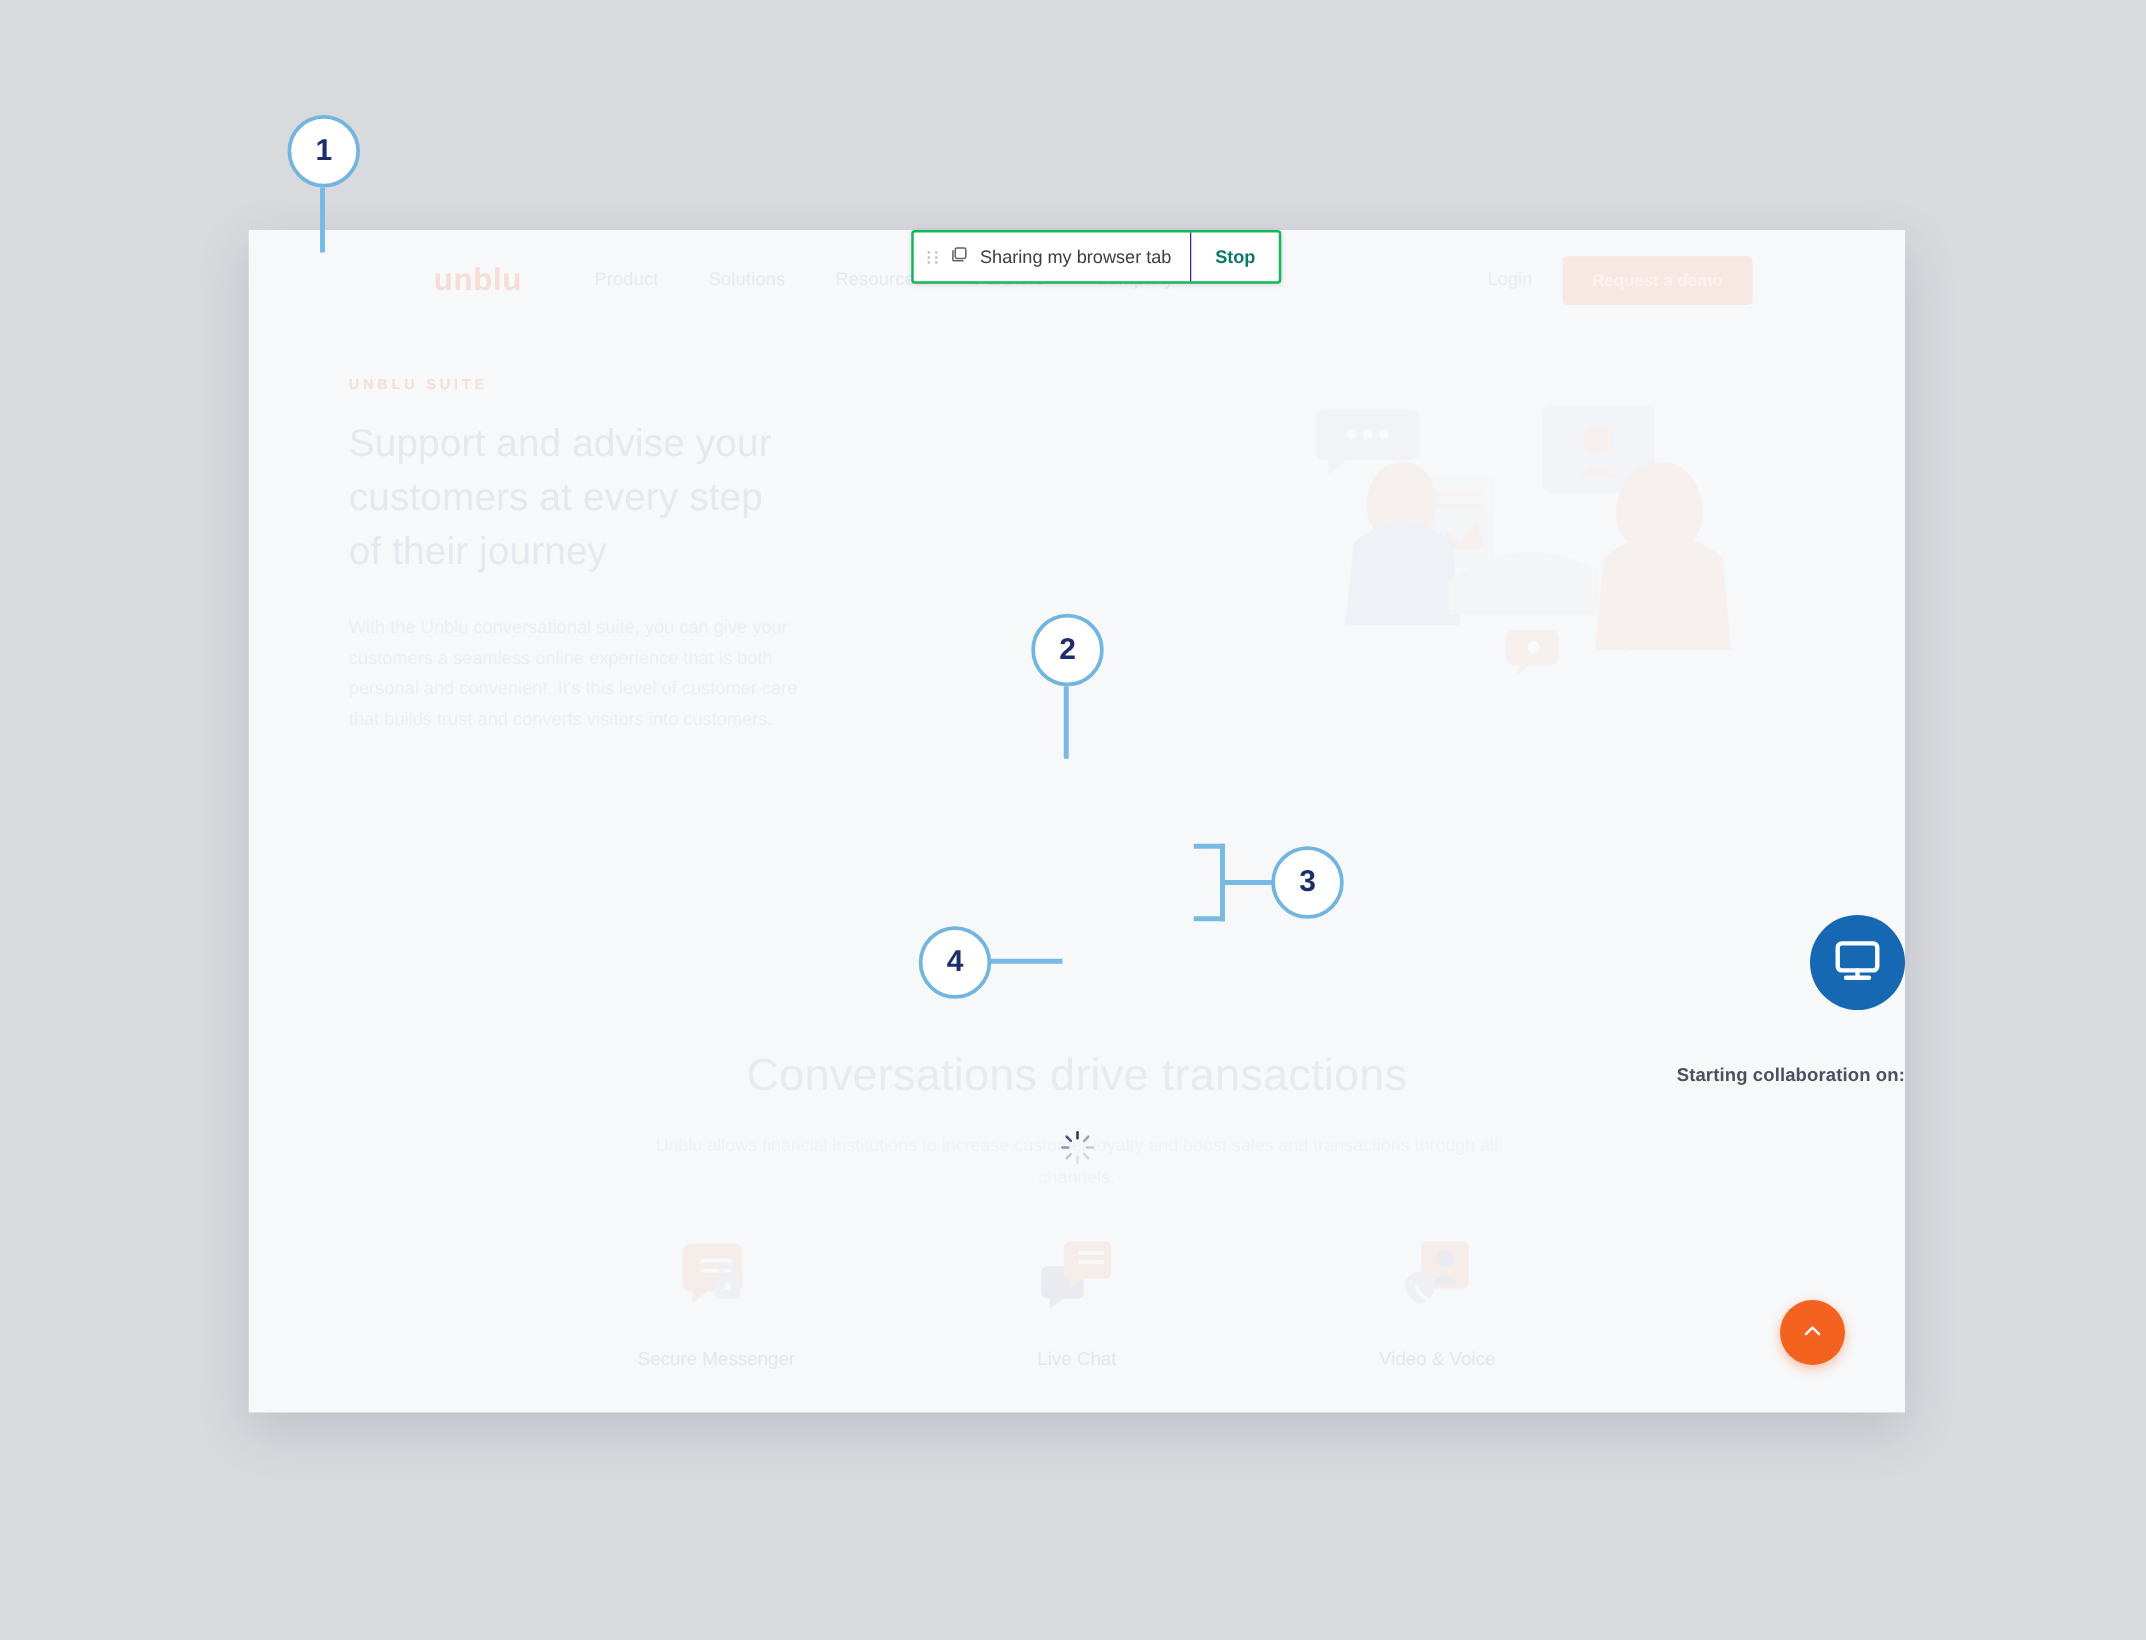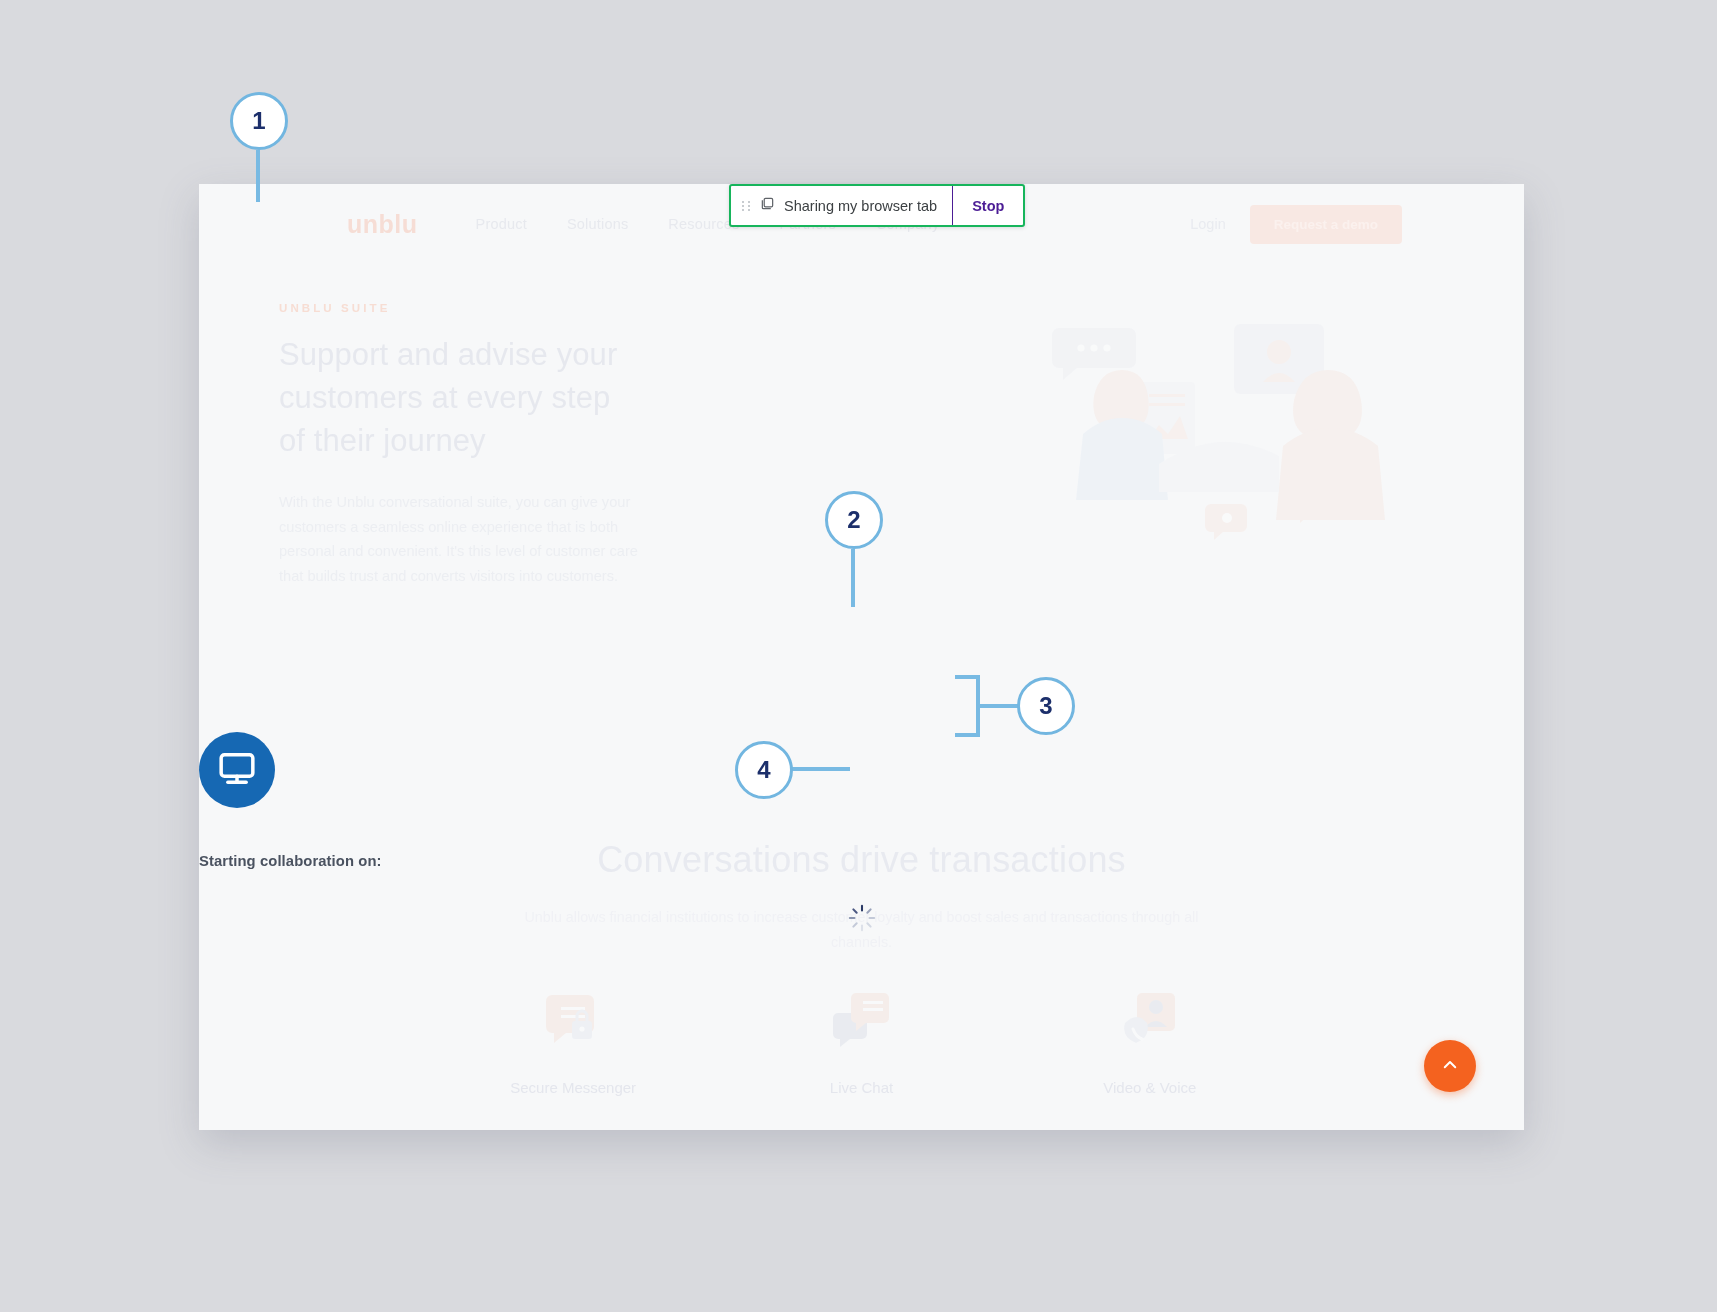--- a/index.html
+++ b/index.html
@@ -117,28 +117,28 @@
   .share-left {
     display: flex; align-items: center; gap: 9px;
     padding: 0 15px 0 11px;
     border-right: 1px solid #4c1d95;
   }
   .grip { display: grid; grid-template-columns: 3px 3px; gap: 2px 3px; }
   .grip i { width: 2px; height: 2px; background: #b6bbc1; border-radius: 50%; display: block; }
   .share-text { font-size: 14.5px; color: #3c4043; white-space: nowrap; }
   .share-stop {
     display: flex; align-items: center; padding: 0 19px;
-    font-size: 14.5px; font-weight: 700; color: #4c1d95;
+    font-size: 14.5px; font-weight: 700; color: #0f766e;
     background: none; border: none; cursor: pointer;
   }
 
   
   .collab {
     position: absolute; left: 0; right: 0; top: 548px;
-    text-align: left; z-index: 20;
+    text-align: right; z-index: 20;
   }
   .screen-circle {
     width: 76px; height: 76px; border-radius: 50%;
     background: #1668b3;
     display: inline-flex; align-items: center; justify-content: center;
   }
   .screen-circle svg { width: 40px; height: 40px; }
   .collab-label {
     margin-top: 45px;
     font-size: 14.8px; font-weight: 700; color: #4a5260; letter-spacing: .1px;

